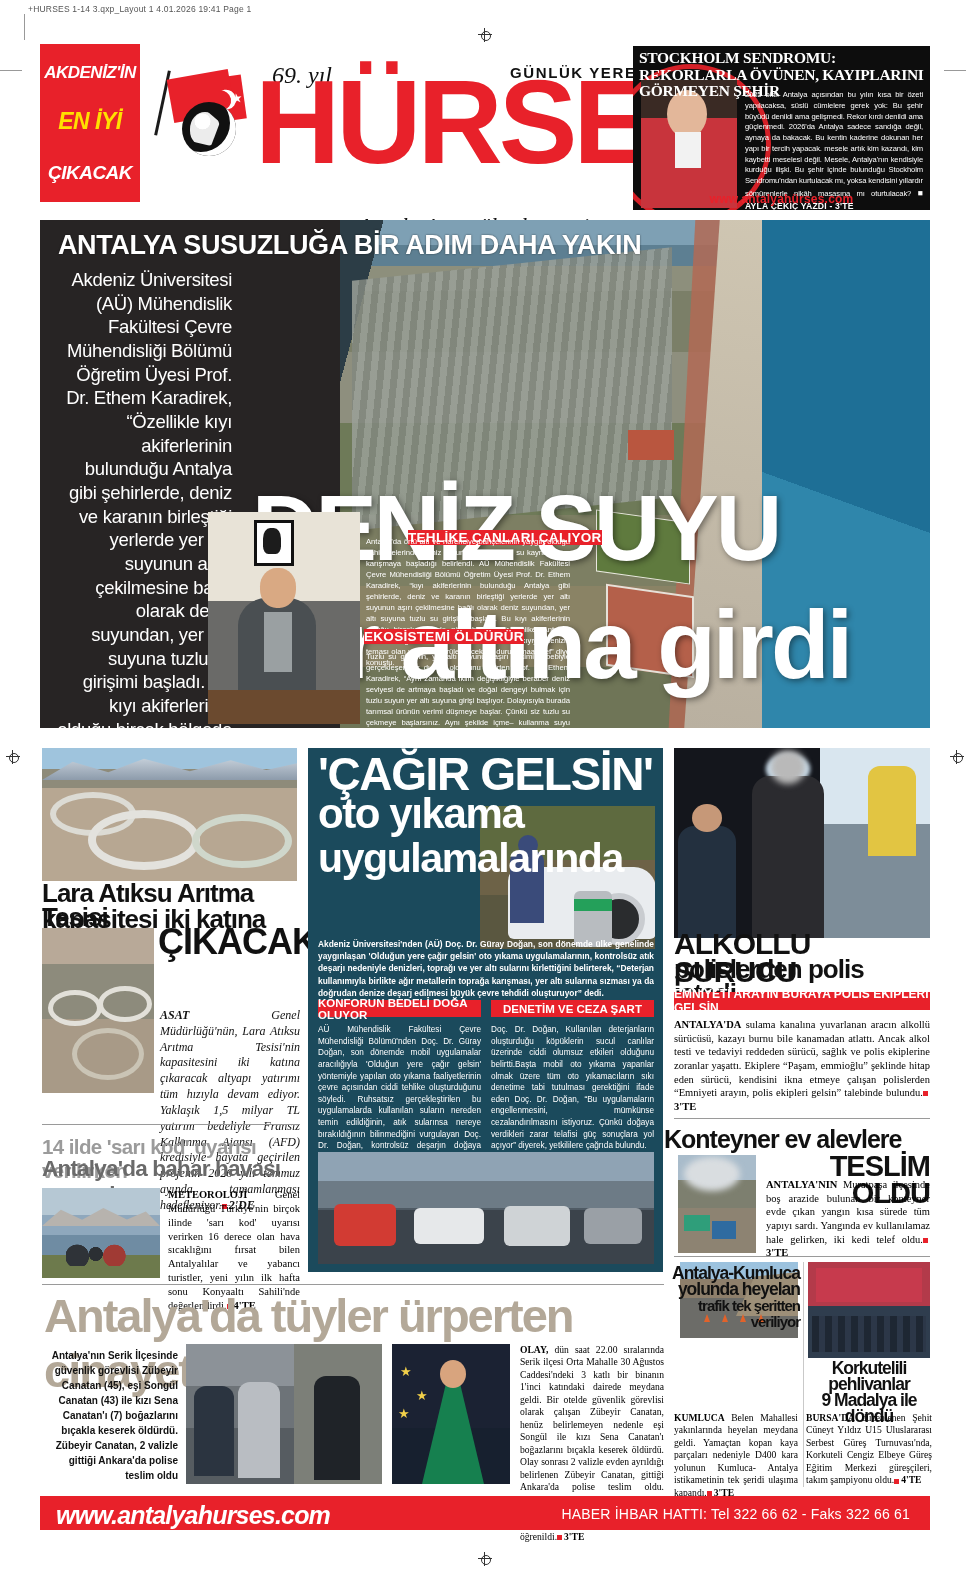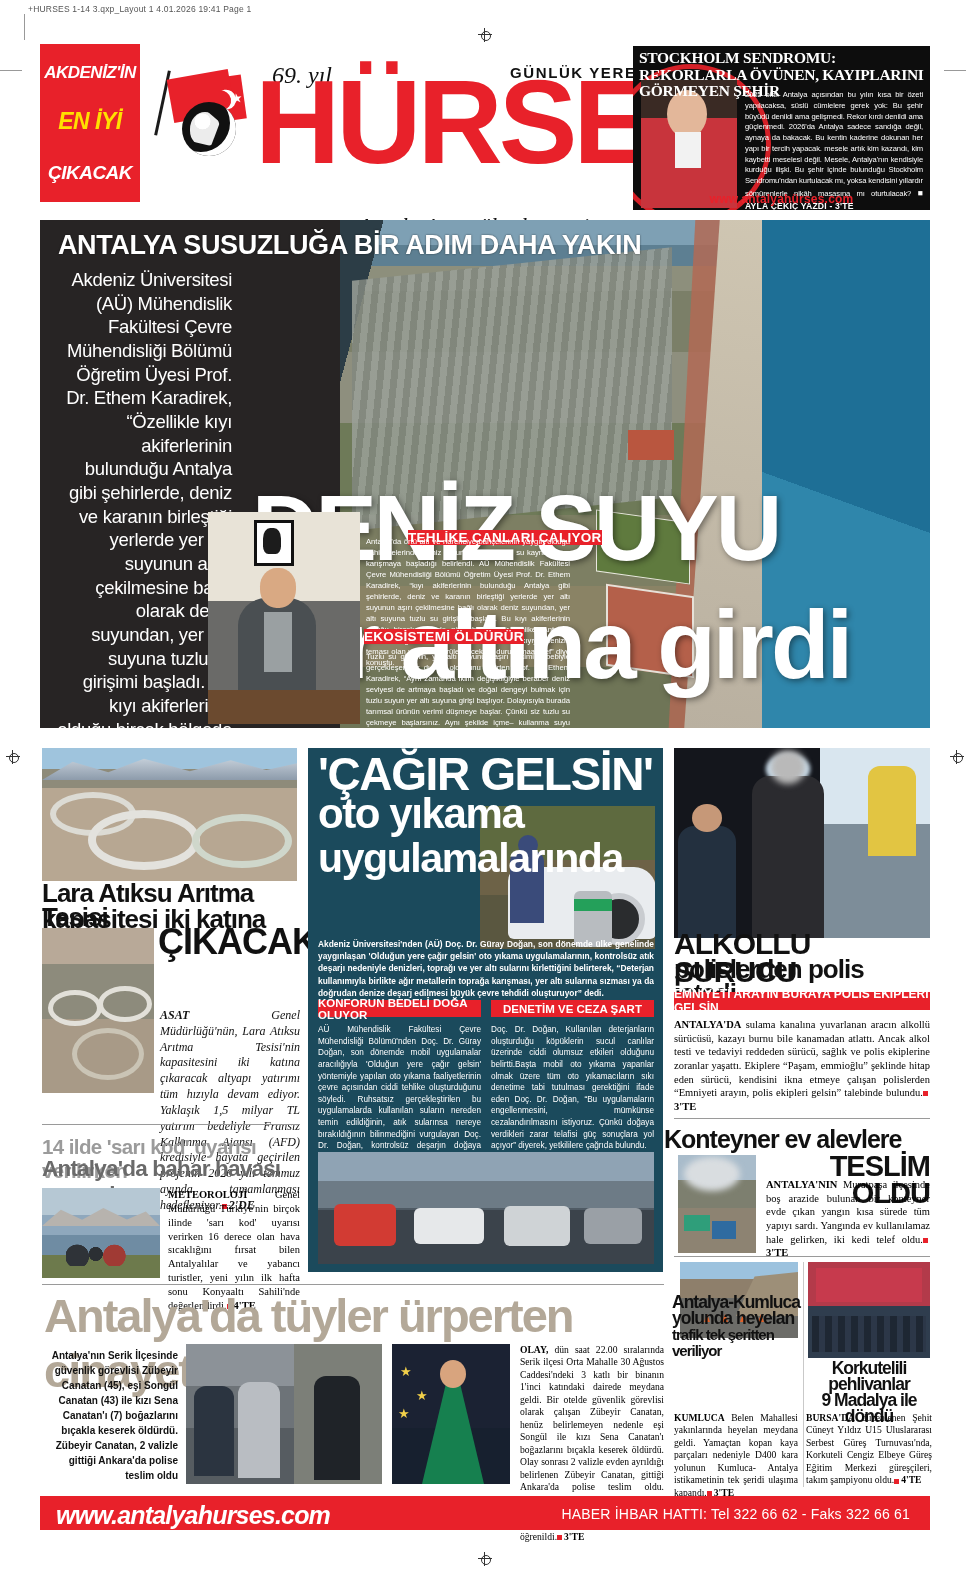--- a/index.html
+++ b/index.html
@@ -201,21 +201,21 @@
   .kum-photo{position:absolute;left:680px;top:1262px;width:118px;height:76px;
        background:linear-gradient(180deg,#9cc2de 0 22%,#8e7f6b 22% 48%,#6c6c68 48% 100%);overflow:hidden;}
   .kum-photo .cliff{position:absolute;right:0;top:10px;width:62px;height:44px;background:#9d8f78;
        clip-path:polygon(0 100%,30% 10%,100% 0,100% 100%);}
   .kum-photo .cone{position:absolute;bottom:16px;width:0;height:0;border-left:3px solid transparent;border-right:3px solid transparent;border-bottom:8px solid #e2622a;}
   .kor-photo{position:absolute;left:808px;top:1262px;width:122px;height:96px;
        background:linear-gradient(180deg,#b33a4a 0 46%,#2f3d4e 46% 100%);overflow:hidden;}
   .kor-photo .banner{position:absolute;left:8px;top:6px;width:106px;height:34px;background:#c73a4d;}
   .kor-photo .team{position:absolute;left:4px;bottom:6px;width:114px;height:36px;
        background:repeating-linear-gradient(90deg,#1e2733 0 7px,#2c3748 7px 13px);}
-  .kum-h{position:absolute;left:672px;top:1294px;width:128px;font-size:17.5px;line-height:1.02;text-align:left;letter-spacing:-.6px;}
+  .kum-h{position:absolute;left:672px;top:1265px;width:128px;font-size:17.5px;line-height:1.02;text-align:right;letter-spacing:-.6px;}
   .kor-h{position:absolute;left:806px;top:1360px;width:126px;font-size:17.5px;line-height:1.02;text-align:center;letter-spacing:-.6px;}
   .kum-b{position:absolute;left:674px;top:1412px;width:124px;font-family:"Liberation Serif",serif;font-size:9.6px;line-height:1.3;text-align:justify;}
   .kor-b{position:absolute;left:806px;top:1412px;width:126px;font-family:"Liberation Serif",serif;font-size:9.6px;line-height:1.3;text-align:justify;}
 
   
   .cin-h{position:absolute;left:44px;top:1288px;width:620px;font-size:47px;font-weight:bold;color:#b3a898;letter-spacing:-2px;}
   .cin-left{position:absolute;left:44px;top:1348px;width:134px;font-size:10px;line-height:1.5;text-align:right;font-weight:bold;color:#111;}
   .cin-photo{position:absolute;left:186px;top:1344px;width:196px;height:140px;
        background:linear-gradient(180deg,#8c9298 0 30%,#6d7378 30% 60%,#565c61 60% 100%);overflow:hidden;}
   .cin-photo .wall{position:absolute;left:108px;top:0;width:88px;height:140px;background:#7c7f78;}

